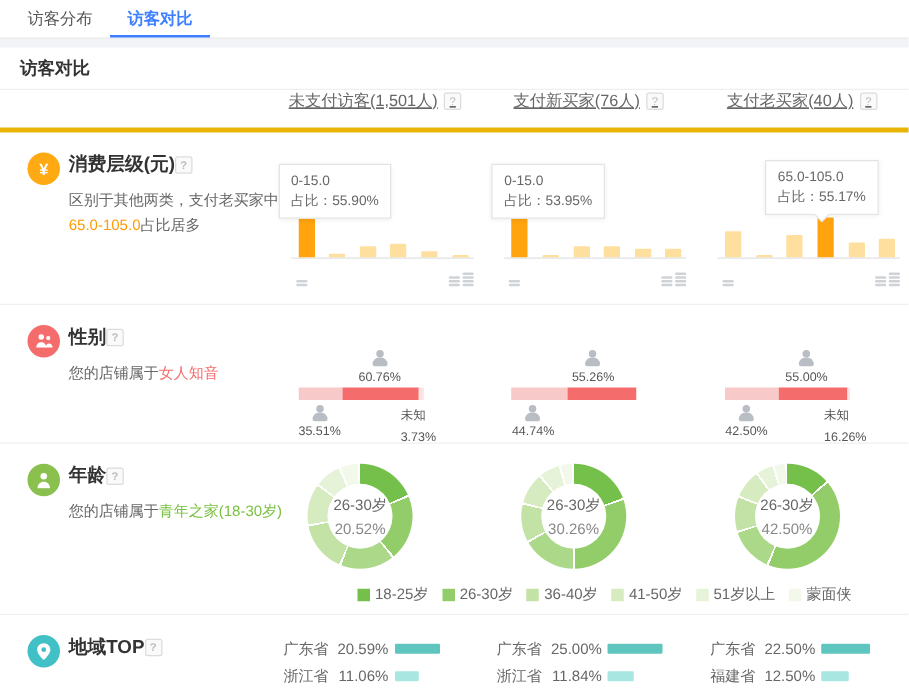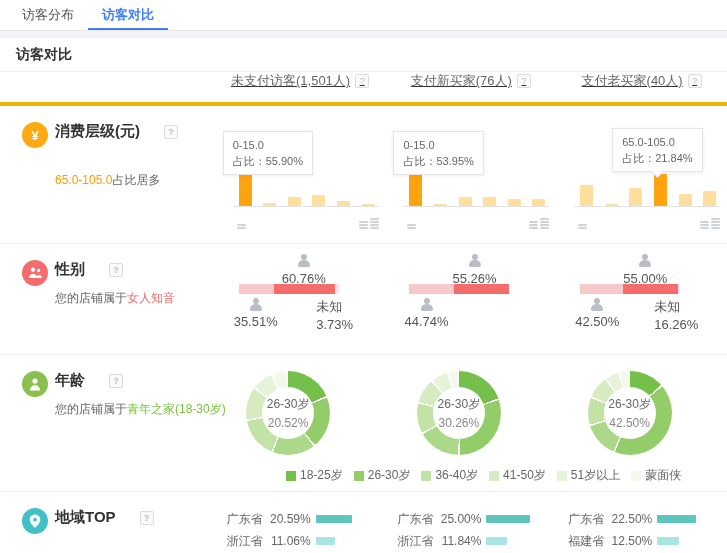--- a/index.html
+++ b/index.html
@@ -22,21 +22,21 @@
   .colh{width:171px;display:flex;justify-content:center;align-items:center;font-size:13px;color:#666;gap:5px;}
   .qmark{display:inline-block;width:12px;height:12px;border:1px solid #dcdcdc;border-radius:2px;
          background:#fafafa;color:#bbb;font-size:9px;line-height:12px;text-align:center;}
   
   section.row{display:flex;border-bottom:1px solid #f0f0f0;position:relative;}
   .rowlabel{width:215px;box-sizing:border-box;position:relative;}
   .row-icon{width:26px;height:26px;border-radius:50%;position:absolute;left:22px;top:16px;
             display:flex;align-items:center;justify-content:center;color:#fff;font-weight:bold;font-size:13px;}
   .ic-orange{background:#ffaa13;} .ic-red{background:#f56c6c;} .ic-green{background:#8ac04e;} .ic-teal{background:#41c0c6;}
   .ltxt{position:absolute;left:55px;top:16px;}
-  .row-title{font-size:15px;font-weight:bold;color:#333;display:flex;align-items:center;gap:24px;}
+  .row-title{font-size:15px;font-weight:bold;color:#333;display:flex;align-items:center;gap:0;}
   .desc{font-size:12px;color:#666;margin-top:9px;line-height:20px;white-space:nowrap;}
   .hl-orange{color:#ff9a00;} .hl-red{color:#f56c6c;} .hl-green{color:#79c141;} .hl-teal{color:#40c4c6;}
   .cell{width:171px;position:relative;}
   
   .row-consumption{height:137px;}
   .cons-chart{position:absolute;left:16px;top:0;width:150px;height:137px;}
   .tip{position:absolute;left:-8px;top:25px;background:#fff;border:1px solid #e4e4e4;
        box-shadow:0 1px 4px rgba(0,0,0,.07);padding:5px 9px;font-size:11px;color:#666;line-height:16px;
        white-space:nowrap;z-index:2;}
   .tip.center{left:40px;top:22px;}
@@ -47,21 +47,21 @@
   .bars i{display:block;width:13px;background:#ffdf9e;border-radius:1px 1px 0 0;}
   .bars i.hl{background:#ffa30f;}
   .axis{position:absolute;left:2px;bottom:36px;width:146px;height:1px;background:#e2e2e2;}
   .axis-icons{position:absolute;left:6px;right:2px;bottom:14px;display:flex;
               justify-content:space-between;align-items:flex-end;}
   .coinstack{display:inline-flex;flex-direction:column;gap:1px;}
   .coinstack i{width:9px;height:2px;background:#cfd3d8;border-radius:1px;}
   .coingroup{display:inline-flex;gap:2px;align-items:flex-end;}
   
   .row-gender{height:110px;}
-  .gender-chart{position:absolute;left:24px;top:2px;width:100px;height:90px;font-size:13px;color:#555;text-decoration:underline;}
+  .gender-chart{position:absolute;left:24px;top:28px;width:100px;height:90px;font-size:10px;color:#555;text-decoration:underline;}
   .person{display:inline-block;width:14px;height:13px;position:relative;}
   .person::before{content:"";position:absolute;left:4px;top:0;width:6px;height:6px;border-radius:50%;background:#b9bdc4;}
   .person::after{content:"";position:absolute;left:1px;top:6px;width:12px;height:7px;border-radius:6px 6px 2px 2px;background:#b9bdc4;}
   .g-top{position:absolute;left:65%;top:8px;transform:translateX(-50%);text-align:center;}
   .g-top .pct{margin-top:1px;}
   .g-bar{position:absolute;top:38px;left:0;width:100px;height:10px;display:flex;}
   .seg-male{background:#f8c9c9;} .seg-female{background:#f56c6c;} .seg-unknown{background:#fbe3e3;}
   .g-male{position:absolute;top:52px;left:17%;transform:translateX(-50%);text-align:center;}
   .g-unknown{position:absolute;top:52px;left:96%;transform:translateX(-50%);text-align:left;line-height:18px;}
   
@@ -117,21 +117,21 @@
 
   <section class="row row-consumption">
     <div class="rowlabel">
       <span class="row-icon ic-orange">¥</span>
       <div class="ltxt">
         <div class="row-title">
           <span>消费层级(元)</span>
           <span class="qmark">?</span>
         </div>
         <div class="desc">
-          <br>
+          <span>区别于其他两类，支付老买家中</span><br>
           <span class="hl-orange">65.0-105.0</span><span>占比居多</span>
         </div>
       </div>
     </div>
     <div class="cell">
       <div class="cons-chart">
         <div class="tip">
           <div>0-15.0</div>
           <div>占比：55.90%</div>
         </div>
@@ -198,21 +198,21 @@
                 <i></i>
               </span>
           </span>
         </div>
       </div>
     </div>
     <div class="cell">
       <div class="cons-chart">
         <div class="tip center">
           <div>65.0-105.0</div>
-          <div>占比：21.84%</div>
+          <div>占比：55.17%</div>
         </div>
         <div class="bars">
             <i style="height: 21px;"></i>
             <i style="height: 2px;"></i>
             <i style="height: 18px;"></i>
             <i class="hl" style="height: 32px;"></i>
             <i style="height: 12px;"></i>
             <i style="height: 15px;"></i>
           </div>
         <div class="axis"></div>

